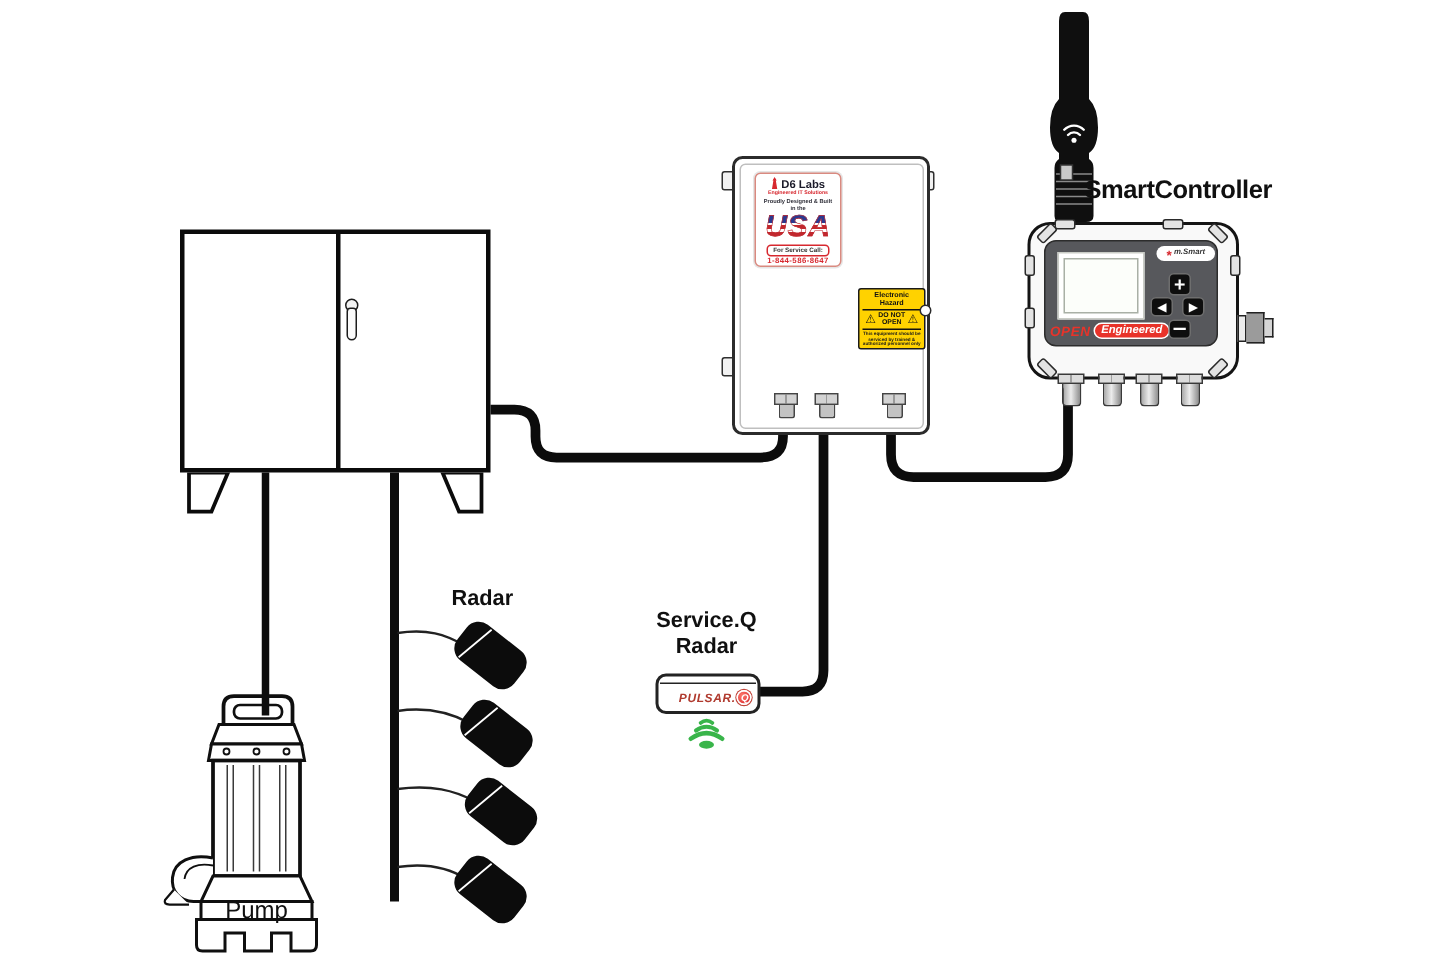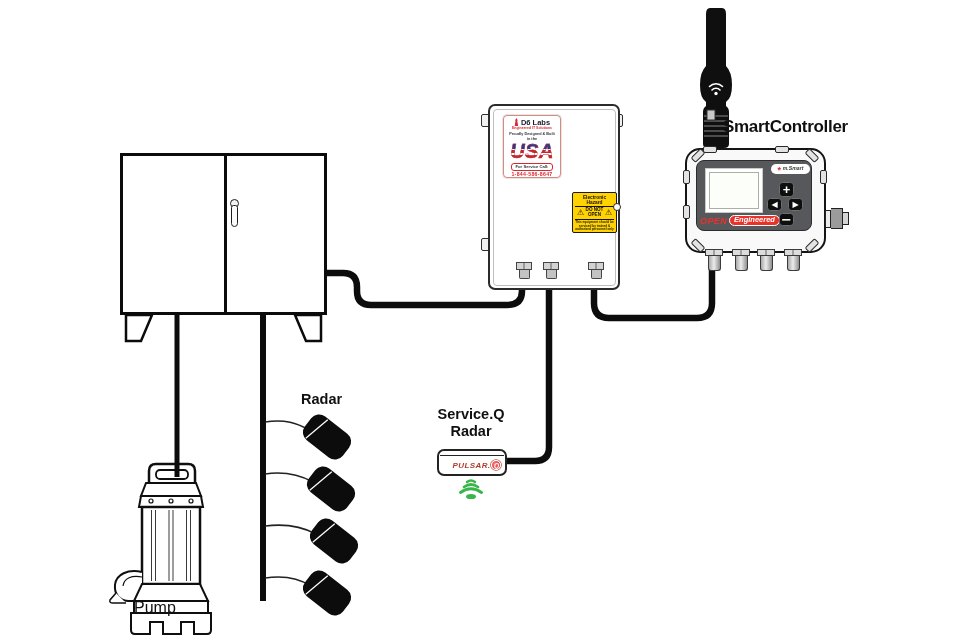--- a/index.html
+++ b/index.html
@@ -77,21 +77,21 @@
   #lbl-radar1{left:411px;top:406px;width:120px;text-align:center;font-size:14.5px;}
   #lbl-radar2{left:411px;top:423px;width:120px;text-align:center;font-size:14.5px;}
   #radar-dev{left:437px;top:449px;width:70px;height:27px;border:2px solid #232323;border-radius:7px;background:#fff;z-index:2;}
   #radar-lid{position:absolute;left:1px;right:1px;top:4px;border-top:1.4px solid #232323;}
   #radar-logo{position:absolute;left:10px;right:0;top:9px;display:flex;align-items:center;justify-content:center;gap:1px;}
   #radar-logo-text{font-size:8px;font-weight:bold;font-style:italic;color:#b03a2e;letter-spacing:0.4px;}
   #radar-logo-q{width:10px;height:10px;border-radius:50%;background:radial-gradient(circle at 35% 35%,#ff7b6e,#d61f26);color:#fff;font-size:6.5px;font-weight:bold;font-style:italic;display:flex;align-items:center;justify-content:center;border:0.8px solid #fff;box-shadow:0 0 0 0.8px #c2463c;}
 
   
   #lbl-floats{left:301px;top:391px;font-size:14.5px;}
-  #lbl-pump{left:134px;top:599px;width:74px;text-align:left;font-size:16px;font-weight:normal;}
+  #lbl-pump{left:134px;top:599px;width:74px;text-align:center;font-size:16px;font-weight:normal;}
 </style>
 </head>
 <body>
 
 <div id="stage">
 
   <svg id="draw-svg" width="960" height="641" viewBox="0 0 960 641">
 
     <polygon points="126,315 152,315 141,341 126,341" fill="#fff" stroke="#0b0b0b" stroke-width="2.5"></polygon>
     <polygon points="295,315 321,315 321,341 306,341" fill="#fff" stroke="#0b0b0b" stroke-width="2.5"></polygon>

